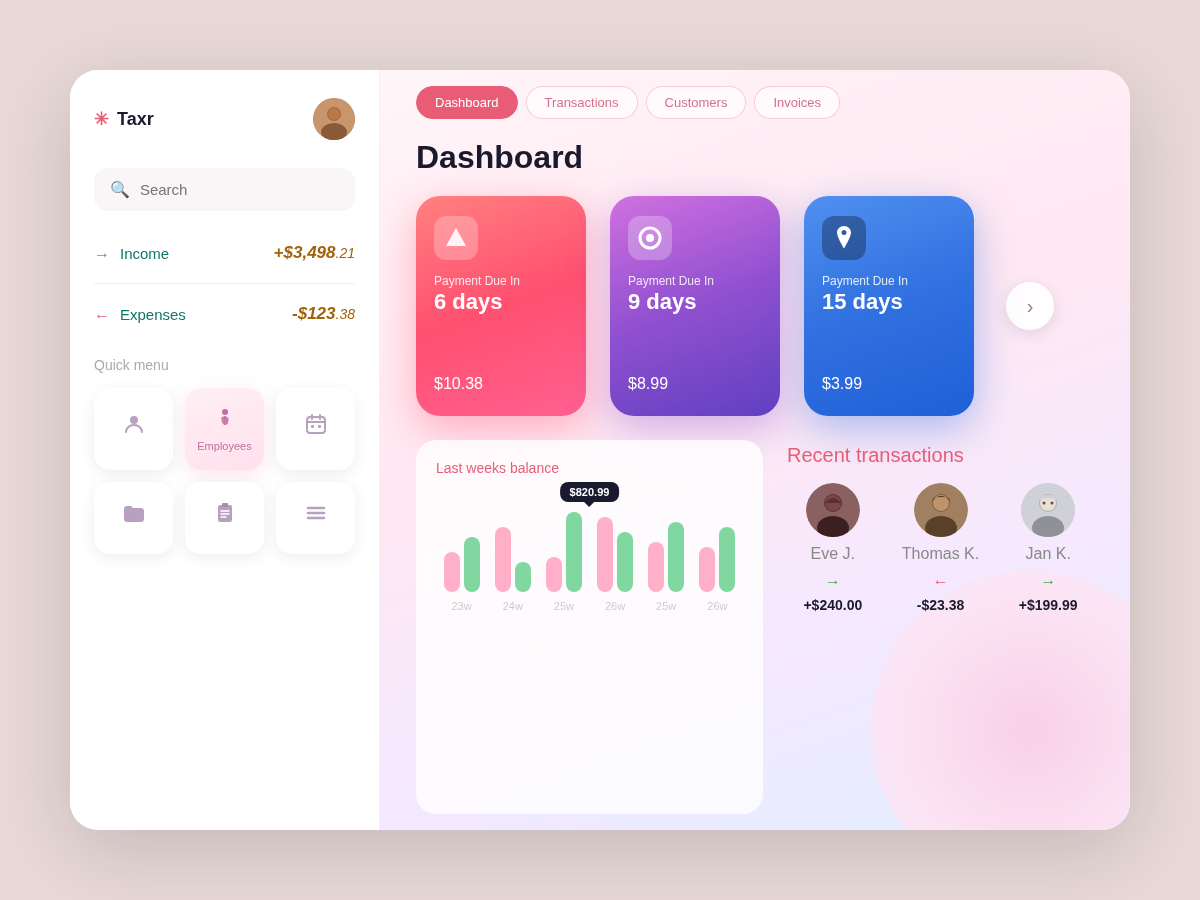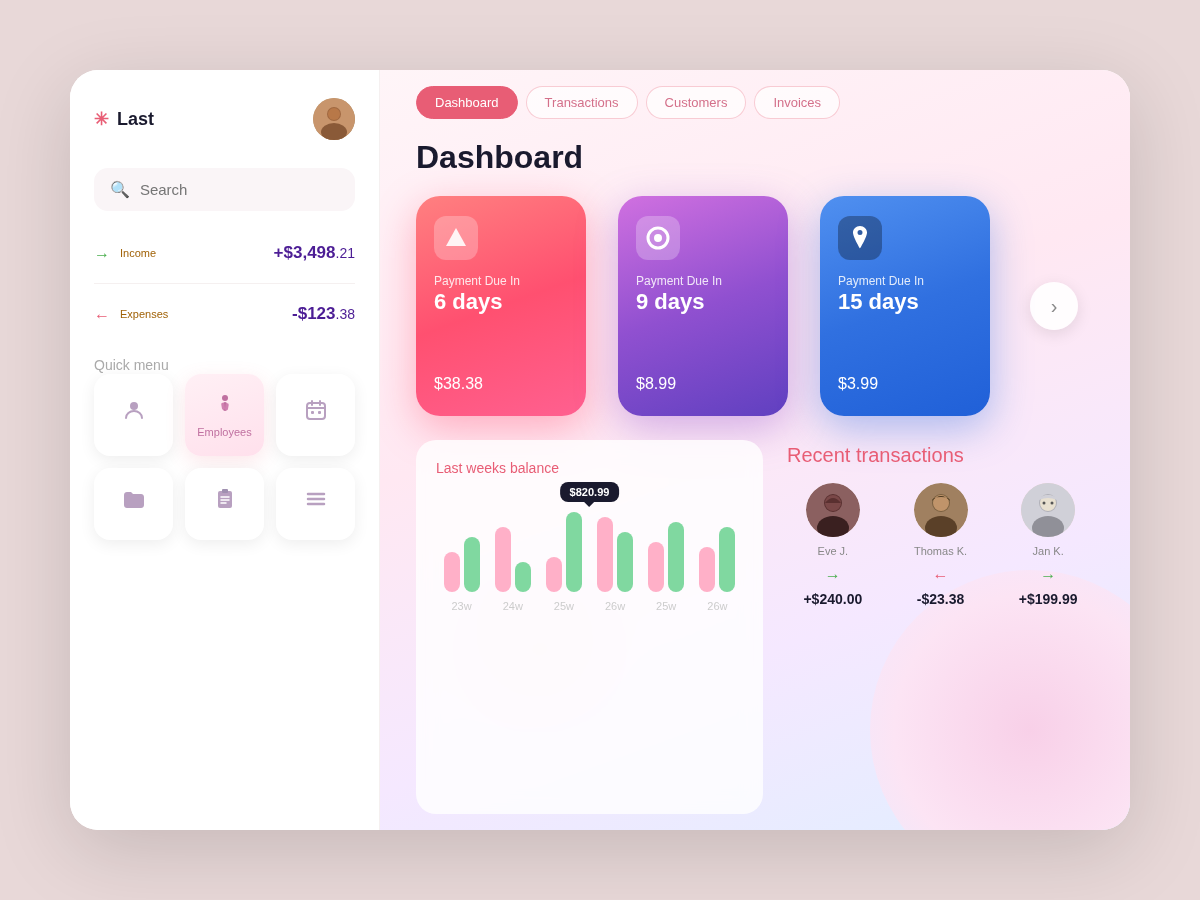--- a/index.html
+++ b/index.html
@@ -93,27 +93,28 @@
       justify-content: space-between;
     }
     .financial-left {
       display: flex;
       align-items: center;
       gap: 10px;
     }
     .arrow-right { color: #4caf50; font-size: 16px; }
     .arrow-left { color: #e85d75; font-size: 16px; }
     .financial-label {
-      font-size: 11px;
-      color: #a16207;
+      font-size: 15px;
+      color: #0f766e;
     }
     .financial-value {
       font-size: 17px;
       font-weight: 600;
-      color: #4c1d95;
+      color: #a16207;
+      font-style: italic;
     }
     .financial-value span {
       font-size: 14px;
       font-weight: 400;
     }
     .divider {
       height: 1px;
       background: #f5f0f0;
       margin: 4px 0;
     }
@@ -248,21 +249,21 @@
     .page-title {
       font-size: 32px;
       font-weight: 800;
       color: #1a1a2e;
       margin-bottom: 20px;
     }
 
     
     .payment-cards {
       display: flex;
-      gap: 32px;
+      gap: 24px;
       margin-bottom: 24px;
       align-items: center;
     }
     .payment-card {
       width: 170px;
       min-height: 220px;
       border-radius: 24px;
       padding: 20px 18px;
       display: flex;
       flex-direction: column;
@@ -431,21 +432,21 @@
       width: 54px;
       height: 54px;
       border-radius: 50%;
       overflow: hidden;
       background: #e0d0d0;
       display: flex;
       align-items: center;
       justify-content: center;
     }
     .transaction-name {
-      font-size: 11px;
+      font-size: 16px;
       color: #888;
       text-align: center;
     }
     .transaction-direction {
       font-size: 16px;
     }
     .direction-in { color: #4caf50; }
     .direction-out { color: #e85d75; }
     .transaction-amount {
       font-size: 14px;
@@ -460,21 +461,21 @@
   </style>
 </head>
 <body>
 
 <div class="app-container">
 
   <div class="sidebar">
     <div class="sidebar-header">
       <div class="logo-area">
         <span class="logo-icon">✳</span>
-        <span class="logo-text">Last</span>
+        <span class="logo-text">Taxr</span>
       </div>
       <div class="avatar">
         <svg viewBox="0 0 42 42" xmlns="http://www.w3.org/2000/svg">
           <circle cx="21" cy="21" r="21" fill="#c8956c"></circle>
           <circle cx="21" cy="16" r="7" fill="#a06840"></circle>
           <ellipse cx="21" cy="34" rx="13" ry="9" fill="#8a5a38"></ellipse>
           <circle cx="21" cy="16" r="6" fill="#b87848"></circle>
         </svg>
       </div>
     </div>
@@ -499,21 +500,21 @@
         <div class="financial-left">
           <span class="arrow-left">←</span>
           <span class="financial-label">Expenses</span>
         </div>
         <span class="financial-value">
           <strong>-$123</strong><span>.38</span>
         </span>
       </div>
     </div>
 
-    <div style="margin-bottom: 0;">
+    <div style="margin-bottom: 14px;">
       <span class="quick-menu-label">Quick menu</span>
     </div>
     <div class="quick-menu-grid">
       <div class="menu-item">
         <span class="menu-item-icon">
           <svg width="24" height="24" viewBox="0 0 24 24" fill="none">
             <circle cx="12" cy="8" r="4" fill="#b8a0c0"></circle>
             <path d="M4 20c0-4 3.6-7 8-7s8 3 8 7" stroke="#b8a0c0" stroke-width="2" fill="none" stroke-linecap="round"></path>
           </svg>
         </span>
@@ -589,21 +590,21 @@
         <div>
           <div class="card-logo">
             <svg width="28" height="28" viewBox="0 0 28 28" fill="none">
               <path d="M14 4L24 22H4L14 4z" fill="white" opacity="0.9"></path>
             </svg>
           </div>
           <div class="card-due-label">Payment Due In</div>
           <div class="card-due-days">6 days</div>
         </div>
         <div class="card-amount">
-          <span>$38</span><span>.38</span>
+          <span>$10</span><span>.38</span>
         </div>
       </div>
 
       <div class="payment-card card-purple">
         <div>
           <div class="card-logo">
             <svg width="28" height="28" viewBox="0 0 28 28" fill="none">
               <circle cx="14" cy="14" r="10" stroke="white" stroke-width="3" fill="none"></circle>
               <circle cx="14" cy="14" r="4" fill="white"></circle>
             </svg>

